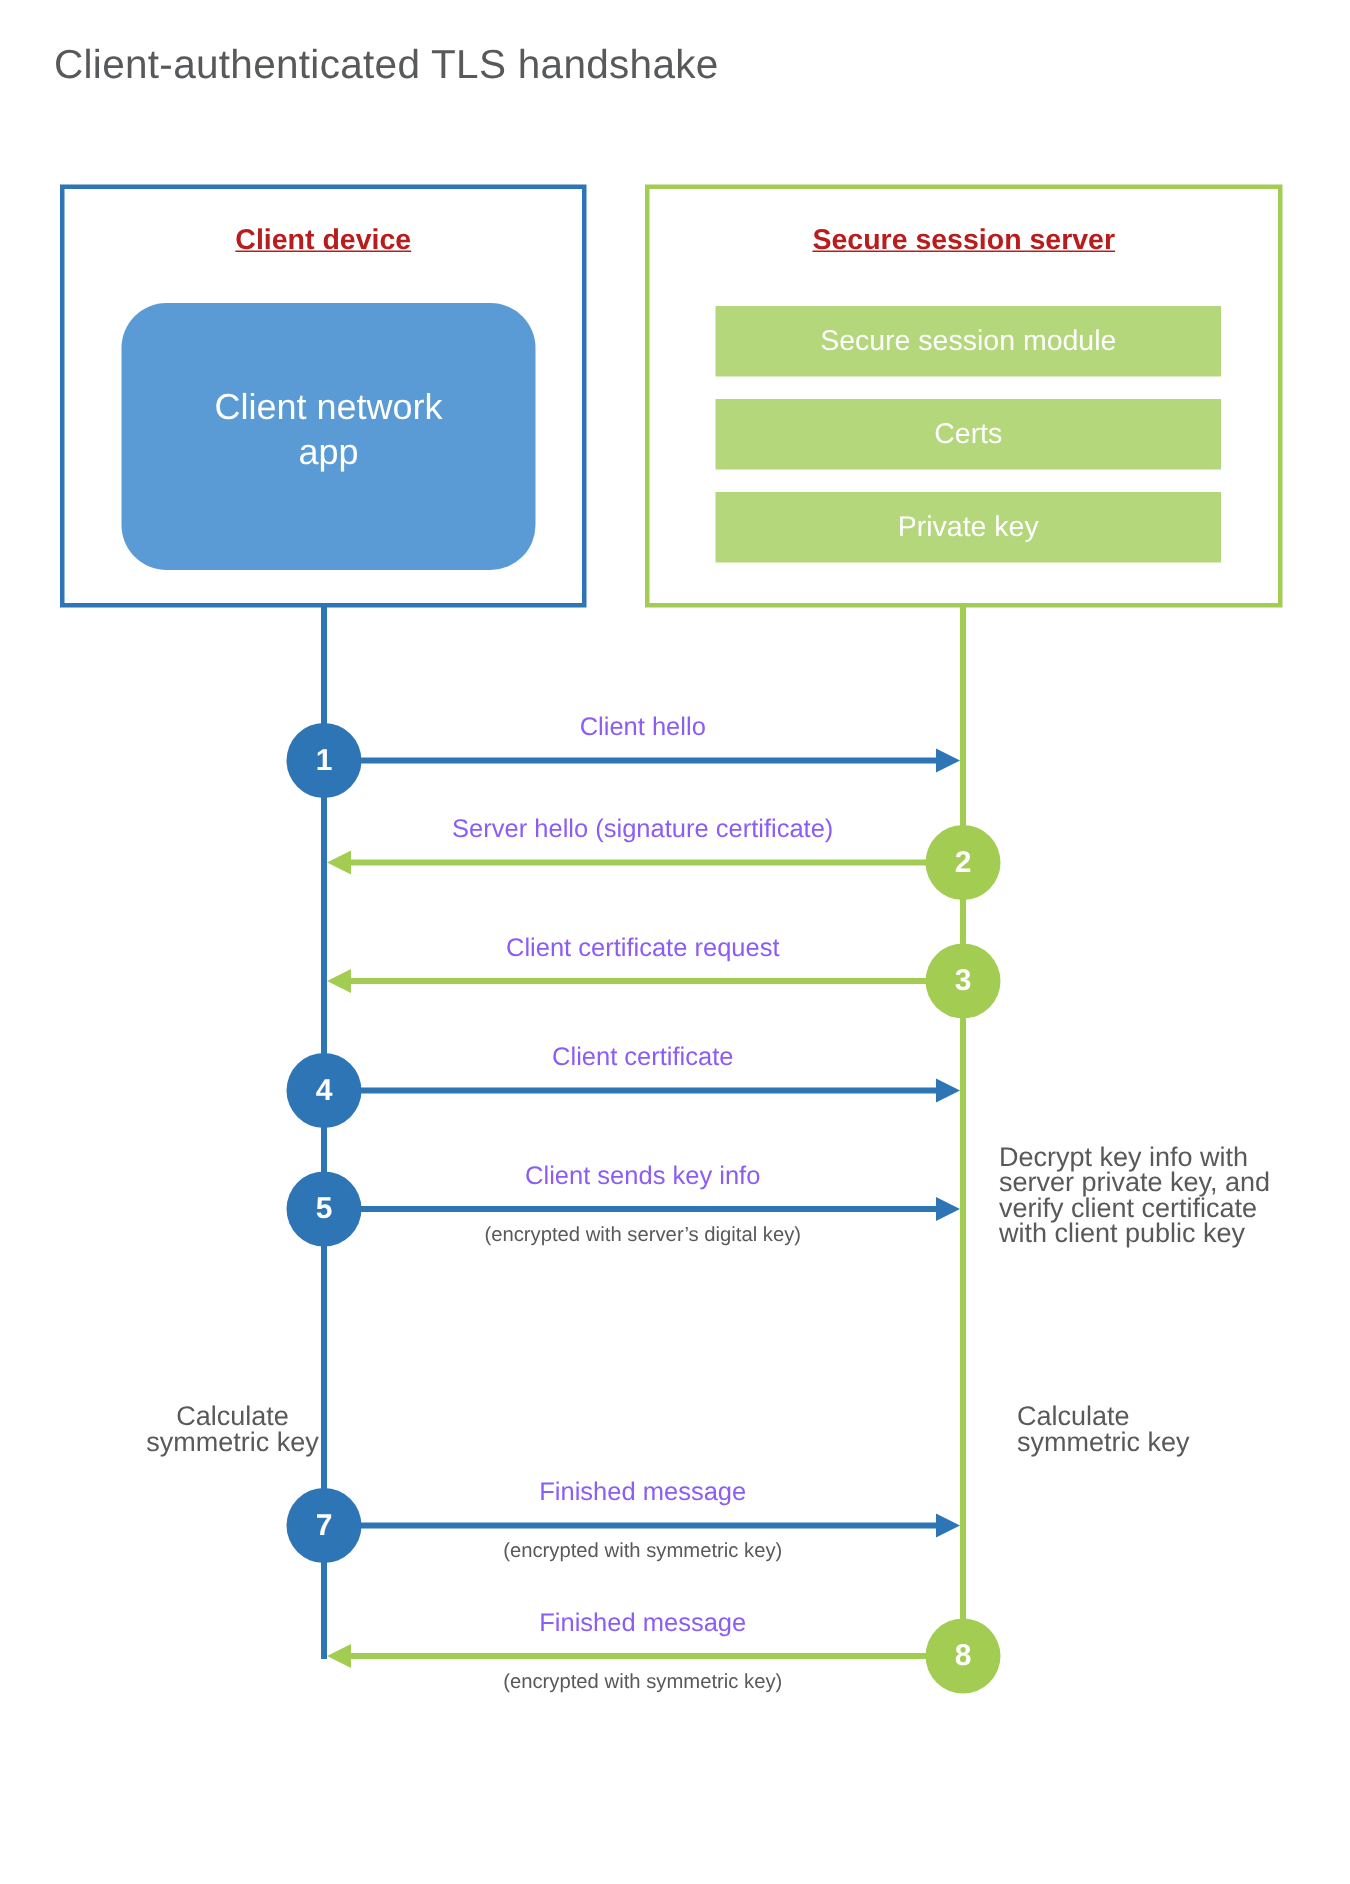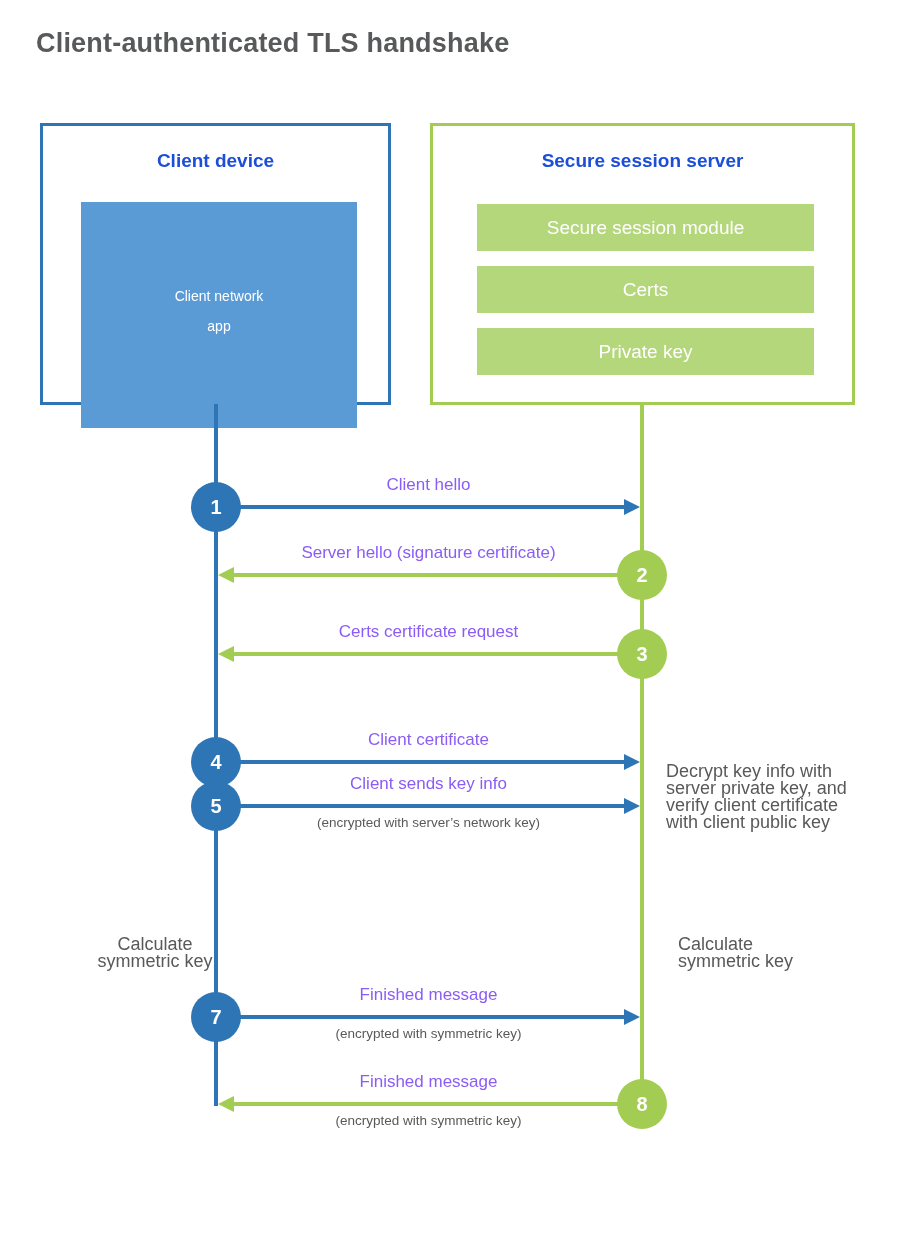--- a/index.html
+++ b/index.html
@@ -2,34 +2,34 @@
 <html><head>
 <meta charset="utf-8">
 <style>
   html,body{margin:0;padding:0;background:#fff;}
   .canvas{
     position:relative;width:900px;height:1256px;background:#ffffff;
     font-family:"Liberation Sans",sans-serif;overflow:hidden;
   }
   .abs{position:absolute;}
   .page-title{
-    left:36px;top:28px;font-size:27px;font-weight:700;color:#58595b;letter-spacing:.2px;
+    left:36px;top:28px;font-size:27px;font-weight:400;color:#58595b;letter-spacing:.2px;
   }
   
   .actor-box{box-sizing:border-box;background:#fff;}
   .client-box{left:40px;top:123px;width:351px;height:282px;border:3px solid #2e75b6;}
   .server-box{left:430px;top:123px;width:425px;height:282px;border:3px solid #a2cd52;}
   .actor-title{
     left:0;top:24px;width:100%;text-align:center;
-    font-size:19px;font-weight:bold;color:#1d4ed8;
+    font-size:19px;font-weight:bold;color:#b91c1c;text-decoration:underline;
   }
   .app-box{
-    left:38px;top:76px;width:276px;height:226px;background:#5b9bd5;
+    left:38px;top:76px;width:276px;height:178px;background:#5b9bd5;
     display:flex;align-items:center;justify-content:center;text-align:center;
-    color:#fff;font-size:14px;line-height:30px;white-space:pre-line;padding-bottom:8px;box-sizing:border-box;
+    color:#fff;font-size:24px;line-height:30px;white-space:pre-line;padding-bottom:8px;box-sizing:border-box;border-radius:30px;
   }
   .module-bar{
     left:44px;width:337px;height:47px;background:#b4d77c;
     text-align:center;line-height:47px;color:#fff;font-size:19px;
   }
   
   .lifeline{width:4px;top:404px;height:702px;}
   .lifeline.blue{left:214px;background:#2e75b6;}
   .lifeline.green{left:640px;background:#a2cd52;}
   
@@ -98,45 +98,45 @@
   <div class="abs step" style="top:525px">
     <div class="abs step-label">Server hello (signature certificate)</div>
     <div class="abs hline green"></div>
     <div class="abs tri left"></div>
     <div class="abs badge green">
         <span>2</span>
       </div>
   </div>
 
   <div class="abs step" style="top:604px">
-    <div class="abs step-label">Certs certificate request</div>
+    <div class="abs step-label">Client certificate request</div>
     <div class="abs hline green"></div>
     <div class="abs tri left"></div>
     <div class="abs badge green">
         <span>3</span>
       </div>
   </div>
 
-  <div class="abs step" style="top:712px">
+  <div class="abs step" style="top:677px">
     <div class="abs step-label">Client certificate</div>
     <div class="abs hline blue"></div>
     <div class="abs tri right"></div>
     <div class="abs badge blue">
         <span>4</span>
       </div>
   </div>
 
   <div class="abs step" style="top:756px">
     <div class="abs step-label">Client sends key info</div>
     <div class="abs hline blue"></div>
     <div class="abs tri right"></div>
     <div class="abs badge blue">
         <span>5</span>
       </div>
-    <div class="abs step-sub">(encrypted with server’s network key)</div>
+    <div class="abs step-sub">(encrypted with server’s digital key)</div>
   </div>
 
 
   <div class="abs step" style="top:967px">
     <div class="abs step-label">Finished message</div>
     <div class="abs hline blue"></div>
     <div class="abs tri right"></div>
     <div class="abs badge blue">
         <span>7</span>
       </div>

